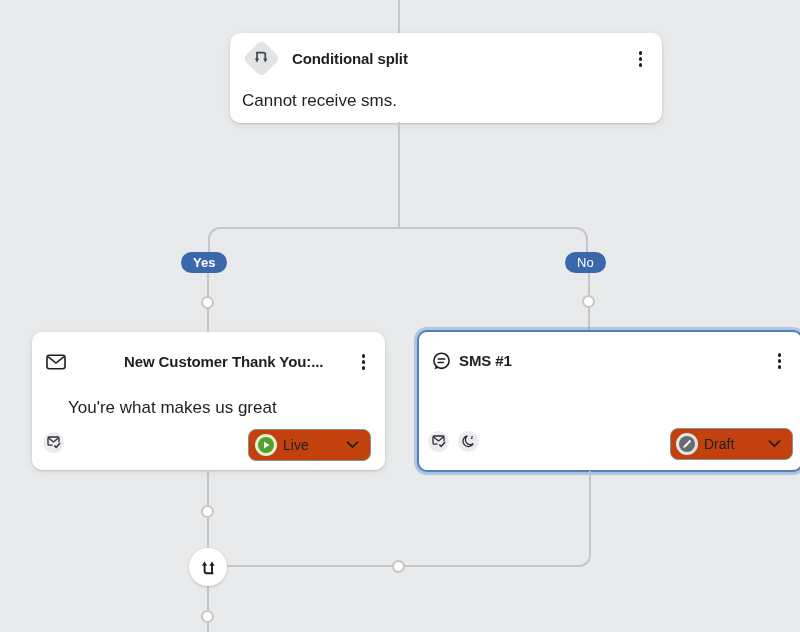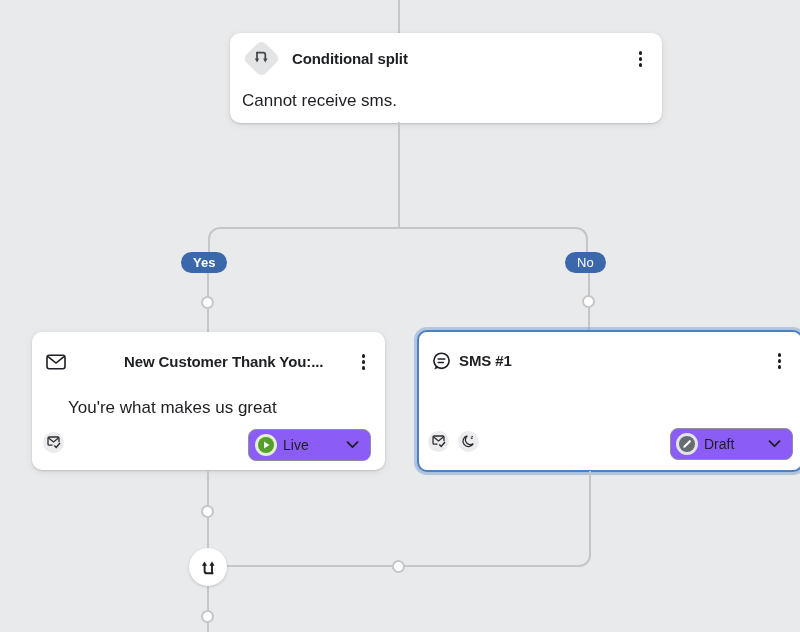--- a/index.html
+++ b/index.html
@@ -56,21 +56,21 @@
   }
   .diamond-glyph{position:absolute; left:9px; top:9px;}
   
   .chip{
     position:absolute; width:21px; height:21px; border-radius:50%;
     background:#ececee; display:flex; align-items:center; justify-content:center;
   }
   
   .status-select{
     position:absolute; width:123px; height:32px; box-sizing:border-box;
-    background:#8b5cf6; border:1px solid #8d9095; border-radius:8px;
+    background:#c2410c; border:1px solid #8d9095; border-radius:8px;
     display:flex; align-items:center; gap:9px; padding:0 11px 0 9px;
     cursor:pointer;
   }
   .status-ic{
     width:16px; height:16px; border-radius:50%; flex:0 0 auto;
     display:flex; align-items:center; justify-content:center;
   }
   .status-ic.live{background:#55a02c; box-shadow:0 0 0 3px #e2efd5;}
   .status-ic.draft{background:#676c72; box-shadow:0 0 0 3px #e3e4e6;}
   .status-label{font-size:14px; flex:1;}

